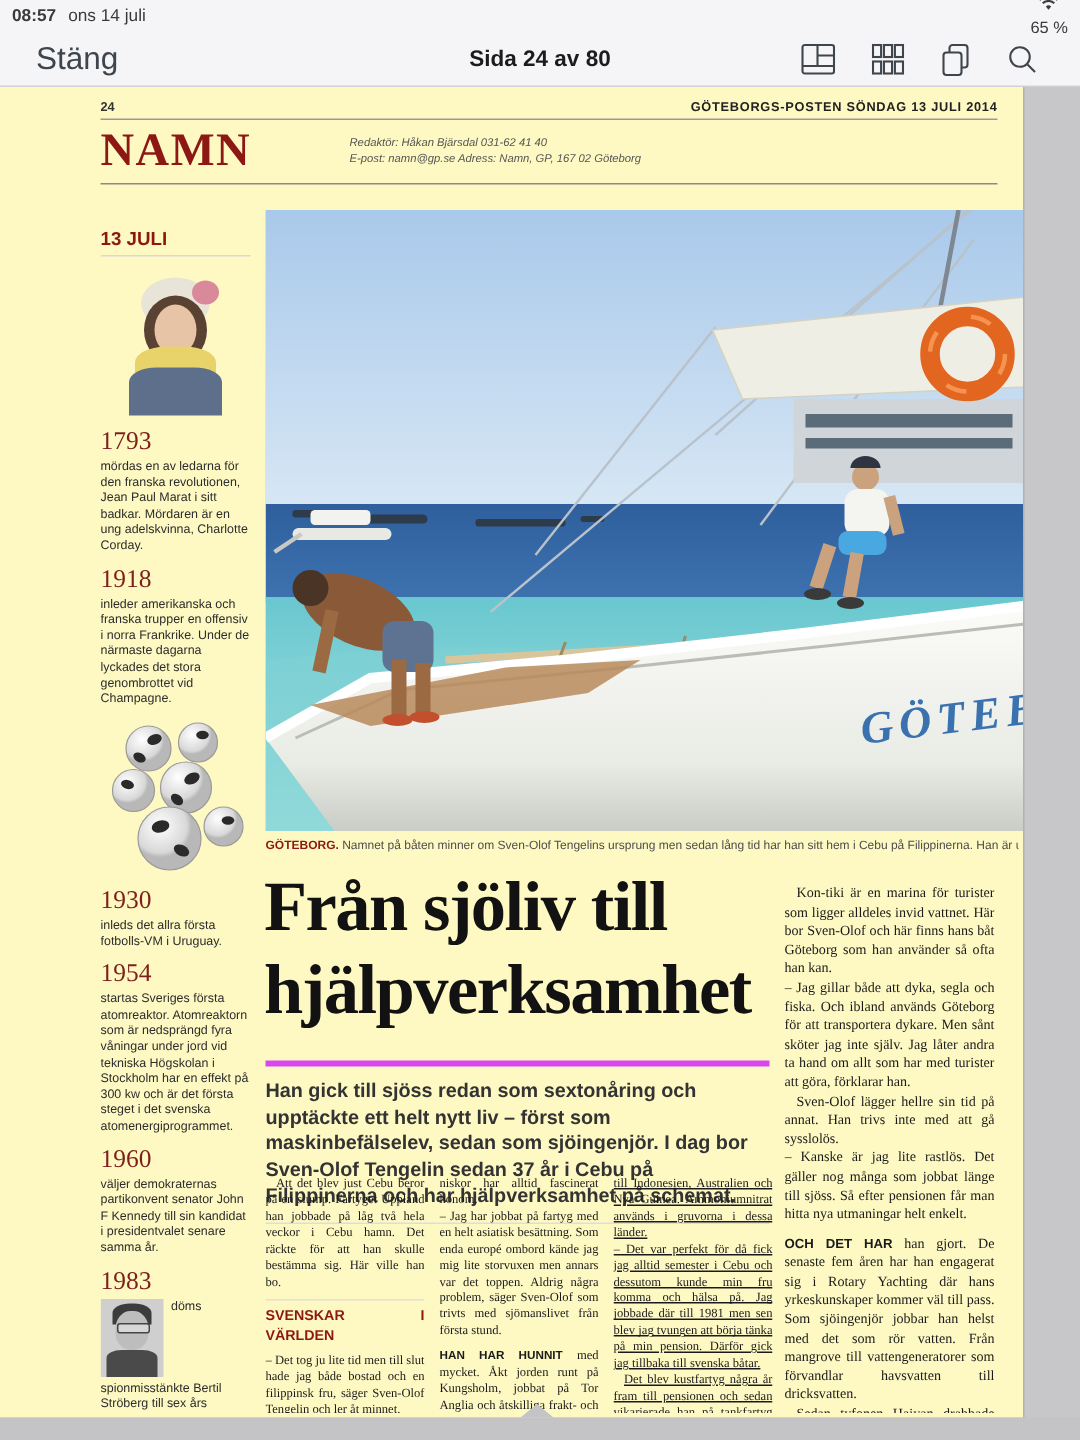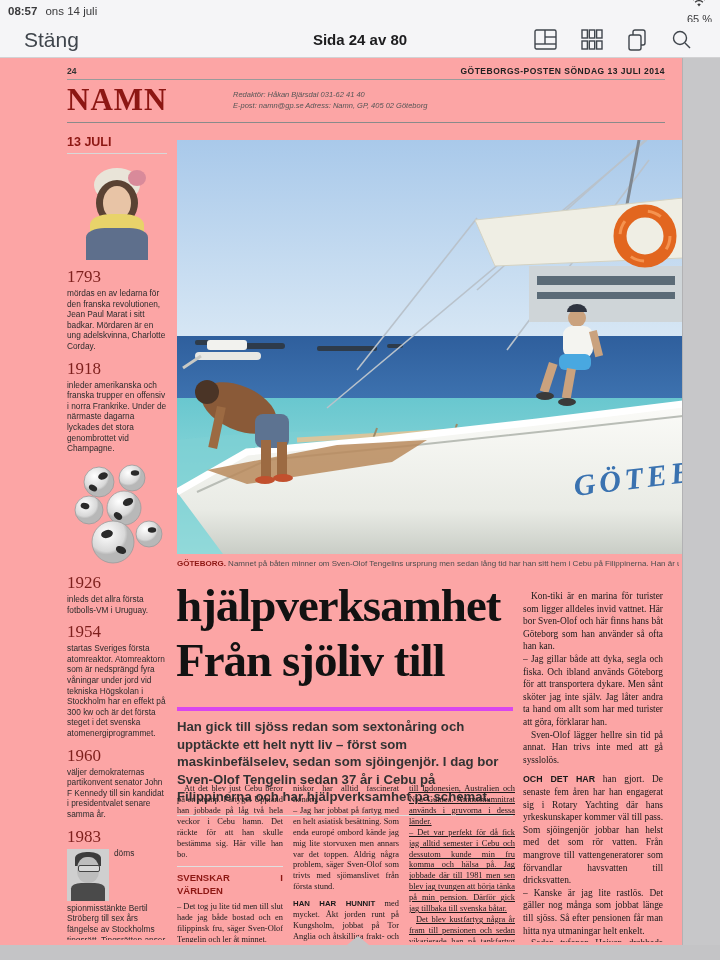--- a/index.html
+++ b/index.html
@@ -14,31 +14,31 @@
   .battery{width:21px;height:10px;border:1px solid #8e8e93;border-radius:2.5px;position:relative;}
   .battery .fill{position:absolute;left:1px;top:1px;bottom:1px;width:65%;background:#3a3a3c;border-radius:1px;}
   .battery .nub{position:absolute;right:-3px;top:2.5px;width:2px;height:4px;background:#8e8e93;border-radius:0 1px 1px 0;}
   .toolbar{position:absolute;top:22px;left:0;width:720px;height:36px;background:#f5f5f7;
            border-bottom:1px solid #d2d2d4;display:flex;align-items:center;box-sizing:border-box;}
   .tb-close{position:absolute;left:24px;font-size:21px;color:#3f454c;cursor:pointer;}
   .tb-title{position:absolute;left:0;right:0;text-align:center;font-size:15px;font-weight:700;color:#1c1c1e;}
   .tb-icons{position:absolute;right:28px;display:flex;gap:24px;align-items:center;}
   .tb-icons svg{display:block;stroke:#3f454c;fill:none;stroke-width:1.4;}
   
-  .page{position:absolute;top:58px;left:0;width:683px;height:887px;background:#fca5a5;overflow:hidden;}
+  .page{position:absolute;top:58px;left:0;width:683px;height:887px;background:#fef9c3;overflow:hidden;}
   .dateline{position:absolute;top:8px;left:67px;width:598px;font-size:8.5px;font-weight:700;color:#333;
             border-bottom:1px solid #9a9a9a;padding-bottom:3px;}
   .dateline .center{position:absolute;left:0;right:0;text-align:right;letter-spacing:.5px;color:#222;}
   .section-name{position:absolute;top:24px;left:67px;font-family:"Liberation Serif",serif;font-weight:700;
                 font-size:31px;color:#8c1713;letter-spacing:1px;}
   .editor{position:absolute;top:32px;left:233px;font-size:7.5px;color:#555;line-height:1.45;font-style:italic;}
   .main-rule{position:absolute;top:64px;left:67px;width:598px;border-top:1.5px solid #8a8a8a;}
   
   .sidebar{position:absolute;top:74px;left:67px;width:100px;height:808px;overflow:hidden;}
-  .sb-date{font-size:12.5px;font-weight:700;color:#8c1713;padding:3px 0 4px;border-bottom:1px solid #d8d8d8;}
+  .sb-date{font-size:12.5px;font-weight:700;color:#8c1713;padding:3px 0 4px;border-bottom:1px solid #d8d8d8;margin-top:17px;}
   .portrait{width:78px;height:98px;margin:8px auto 6px;position:relative;}
   .portrait div{position:absolute;border-radius:50%;}
   .year{font-family:"Liberation Serif",serif;font-size:17px;color:#7d1f1c;margin-top:7px;}
   .sb-text{font-size:8.3px;color:#2c2c2c;line-height:1.28;margin-top:1px;}
   .balls{display:block;margin:8px auto 0;}
   .entry-1983{overflow:hidden;}
   .mini-photo{float:left;width:42px;height:52px;margin:2px 5px 2px 0;background:#cfcfcf;position:relative;}
   .mini-photo div{position:absolute;}
   .bold-lead{font-weight:700;}
   
@@ -126,21 +126,21 @@
 <div class="page">
 
   <div class="dateline">
     <span>24</span>
     <span class="center">GÖTEBORGS-POSTEN SÖNDAG 13 JULI 2014</span>
   </div>
 
   <div class="section-name">NAMN</div>
   <div class="editor">
     <div>Redaktör: Håkan Bjärsdal 031-62 41 40</div>
-    <div>E-post: namn@gp.se  Adress: Namn, GP, 405 02 Göteborg</div>
+    <div>E-post: namn@gp.se  Adress: Namn, GP, 167 02 Göteborg</div>
   </div>
   <div class="main-rule"></div>
 
   <div class="sidebar">
     <div class="sb-date">13 JULI</div>
 
     <div class="portrait">
       <div style="left:16px;top:6px;width:46px;height:34px;background:#e9e4d8;"></div>
       <div style="left:50px;top:8px;width:18px;height:16px;background:#d98a9a;"></div>
       <div style="left:18px;top:18px;width:42px;height:46px;background:#5a4233;"></div>
@@ -173,21 +173,21 @@
       <ellipse cx="24" cy="26" rx="4.4" ry="3" fill="#2a2a2a" transform="rotate(30 24 26)"></ellipse>
       <ellipse cx="66" cy="11" rx="4.2" ry="2.8" fill="#2a2a2a"></ellipse>
       <ellipse cx="16" cy="44" rx="4.4" ry="3" fill="#2a2a2a" transform="rotate(15 16 44)"></ellipse>
       <ellipse cx="59" cy="40" rx="5.4" ry="3.6" fill="#2a2a2a" transform="rotate(-25 59 40)"></ellipse>
       <ellipse cx="49" cy="54" rx="4.6" ry="3.2" fill="#2a2a2a" transform="rotate(40 49 54)"></ellipse>
       <ellipse cx="38" cy="72" rx="6" ry="4" fill="#2a2a2a" transform="rotate(-15 38 72)"></ellipse>
       <ellipse cx="52" cy="88" rx="5.4" ry="3.6" fill="#2a2a2a" transform="rotate(25 52 88)"></ellipse>
       <ellipse cx="83" cy="68" rx="4.2" ry="2.8" fill="#2a2a2a"></ellipse>
     </svg>
 
-    <div class="year">1926</div>
+    <div class="year">1930</div>
     <div class="sb-text">inleds det allra första fotbolls-VM i Uruguay.</div>
 
     <div class="year">1954</div>
     <div class="sb-text">startas Sveriges första atomreaktor. Atomreaktorn som är nedsprängd fyra våningar under jord vid tekniska Högskolan i Stockholm har en effekt på 300 kw och är det första steget i det svenska atomenergiprogrammet.</div>
 
     <div class="year">1960</div>
     <div class="sb-text">väljer demokraternas partikonvent senator John F Kennedy till sin kandidat i presidentvalet senare samma år.</div>
 
     <div class="year">1983</div>
     <div class="entry-1983">
@@ -298,22 +298,22 @@
         <line x1="24" y1="216" x2="6" y2="228" stroke="#c9c9c4" stroke-width="3"></line>
       </g>
     </svg>
   </div>
 
   <div class="caption">
     <span class="label">GÖTEBORG.</span><span> Namnet på båten minner om Sven-Olof Tengelins ursprung men sedan lång tid har han sitt hem i Cebu på Filippinerna. Han är ute med båten och</span>
   </div>
 
   <div class="headline">
+    <div>Från sjöliv till</div>
     <div>hjälpverksamhet</div>
-    <div>Från sjöliv till</div>
   </div>
 
   <p class="lead">Han gick till sjöss redan som sextonåring och upptäckte ett helt nytt liv – först som maskinbefälselev, sedan som sjöingenjör. I dag bor Sven-Olof Tengelin sedan 37 år i Cebu på Filippinerna och har hjälpverksamhet på schemat.</p>
 
   <div class="colwrap">
     <div class="bodycol" style="left:0;">
       <p class="ind">Att det blev just Cebu beror på en slump. Fartyget Uppland han jobbade på låg två hela veckor i Cebu hamn. Det räckte för att han skulle bestämma sig. Här ville han bo.</p>
       <div class="subhead">SVENSKAR I VÄRLDEN</div>
       <p>– Det tog ju lite tid men till slut hade jag både bostad och en filippinsk fru, säger Sven-Olof Tengelin och ler åt minnet.</p>
 
@@ -328,22 +328,22 @@
       <p>– Det var perfekt för då fick jag alltid semester i Cebu och dessutom kunde min fru komma och hälsa på. Jag jobbade där till 1981 men sen blev jag tvungen att börja tänka på min pension. Därför gick jag tillbaka till svenska båtar.</p>
       <p class="ind">Det blev kustfartyg några år fram till pensionen och sedan vikarierade han på tankfartyg fram till 2010. Ytterligare ett varv runt jorden blev det och bra utdelning gav det också.</p>
 
     </div>
   </div>
 
   <div class="col4">
     <p class="ind">Kon-tiki är en marina för turister som ligger alldeles invid vattnet. Här bor Sven-Olof och här finns hans båt Göteborg som han använder så ofta han kan.</p>
     <p>– Jag gillar både att dyka, segla och fiska. Och ibland används Göteborg för att transportera dykare. Men sånt sköter jag inte själv. Jag låter andra ta hand om allt som har med turister att göra, förklarar han.</p>
     <p class="ind">Sven-Olof lägger hellre sin tid på annat. Han trivs inte med att gå sysslolös.</p>
+    <p>– Kanske är jag lite rastlös. Det gäller nog många som jobbat länge till sjöss. Så efter pensionen får man hitta nya utmaningar helt enkelt.</p>
     <p style="margin-top:7px;"><span class="bold-lead">OCH DET HAR</span><span> han gjort. De senaste fem åren har han engagerat sig i Rotary Yachting där hans yrkeskunskaper kommer väl till pass. Som sjöingenjör jobbar han helst med det som rör vatten. Från mangrove till vattengeneratorer som förvandlar havsvatten till dricksvatten.</span></p>
-    <p>– Kanske är jag lite rastlös. Det gäller nog många som jobbat länge till sjöss. Så efter pensionen får man hitta nya utmaningar helt enkelt.</p>
     <p class="ind">Sedan tyfonen Haiyan drabbade landet i november förra året har många mindre öar haft stora problem med vattenförsörjningen och många av fiskarna förlorade sina båtar. Haiyan är en av de största tyfoner som hittills drabbat världen och minst 6 000 människor miste livet.</p>
 
   </div>
 
 </div>
 
 <div class="rightstrip"></div>
 <div class="pop-arrow"></div>
 <div class="bottombar"></div>
 

